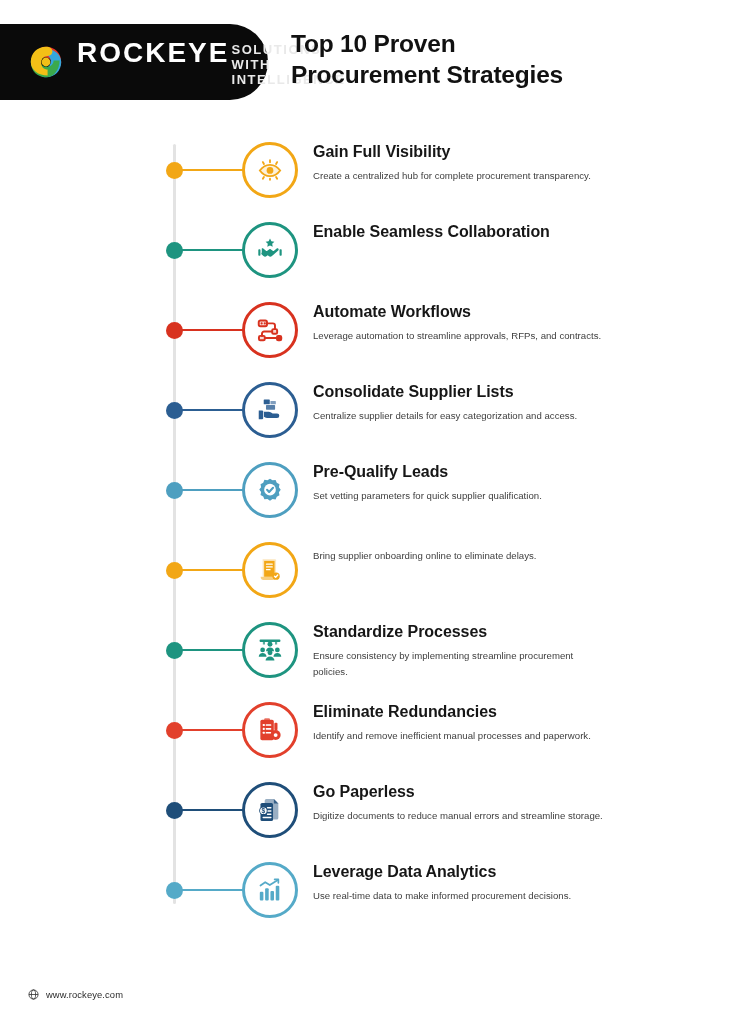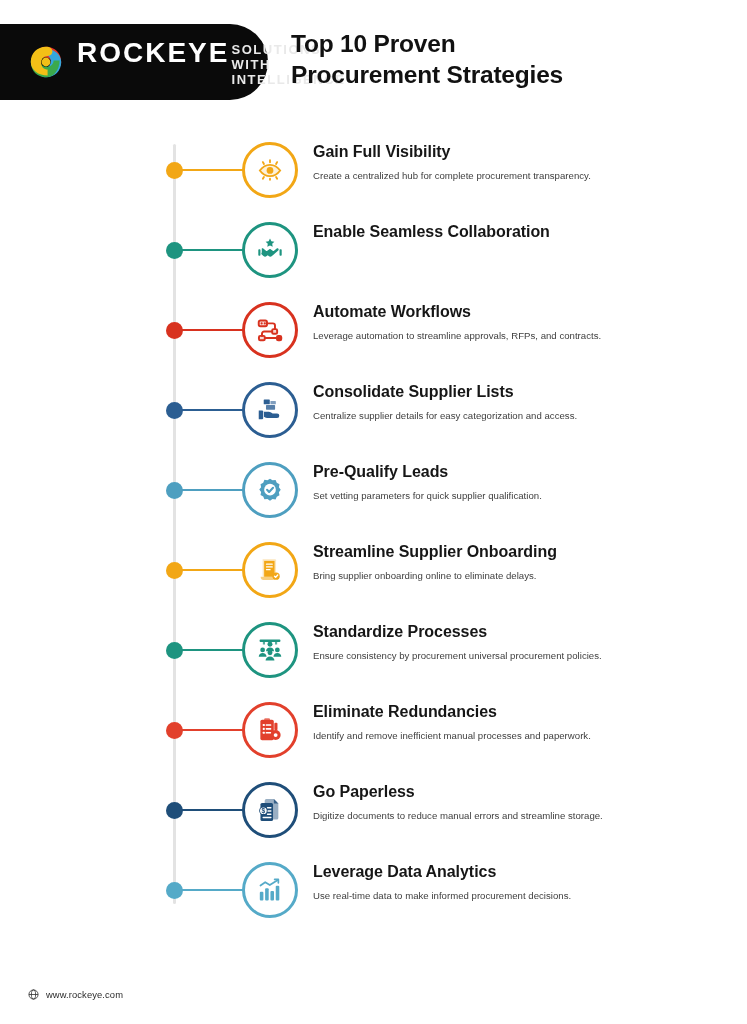--- a/index.html
+++ b/index.html
@@ -216,21 +216,20 @@
         <rect x="8.2" y="5.9" width="6.4" height="1.2" rx="0.5"></rect>
         <rect x="8.2" y="8.5" width="6.4" height="1.2" rx="0.5"></rect>
         <rect x="8.2" y="11.1" width="4.4" height="1.2" rx="0.5"></rect>
       </g>
       <path d="M3.4 18.2h13.8c0 1.9-1.2 3.1-3 3.1H6c-1.6 0-2.6-1.1-2.6-2.5z" fill-opacity="0.55"></path>
       <circle cx="17.6" cy="17.7" r="3.4"></circle>
       <path d="M16.2 17.7l1 1.1 1.9-2.1" fill="none" stroke="#ffffff" stroke-width="1.3" stroke-linecap="round" stroke-linejoin="round"></path>
     </svg>
         </span>
         <span class="copy">
-          <span class="head" style="display: block;">Streamline Supplier Onboarding</span>
           <span class="desc" style="display: block;">Bring supplier onboarding online to eliminate delays.</span>
         </span>
       </div>
       <div class="row">
         <span class="dot" style="background:#1E9480"></span>
         <span class="connector" style="background:#1E9480"></span>
         <span class="badge" style="border:3.6px solid #1E9480">
           <svg viewBox="0 0 24 24" fill="#1E9480">
       <rect x="2.4" y="2.3" width="19.2" height="2.2" rx="0.8"></rect>
       <path d="M5.4 4.5h2v2.4h-2zM16.6 4.5h2v2.4h-2z" fill-opacity="0.75"></path>
@@ -239,21 +238,21 @@
       <circle cx="5.2" cy="11.9" r="2.2"></circle>
       <path d="M1.6 18.2c0-2.1 1.6-3.5 3.6-3.5s3.6 1.4 3.6 3.5z"></path>
       <circle cx="18.8" cy="11.9" r="2.2"></circle>
       <path d="M15.2 18.2c0-2.1 1.6-3.5 3.6-3.5s3.6 1.4 3.6 3.5z"></path>
       <circle cx="12" cy="14.6" r="2.3"></circle>
       <path d="M7.9 21.8c0-2.3 1.8-3.9 4.1-3.9s4.1 1.6 4.1 3.9z"></path>
     </svg>
         </span>
         <span class="copy">
           <span class="head" style="display: block;">Standardize Processes</span>
-          <span class="desc" style="display: block;">Ensure consistency by procurement universal procurement policies.</span>
+          <span class="desc" style="display: block;">Ensure consistency by implementing streamline procurement policies.</span>
         </span>
       </div>
       <div class="row">
         <span class="dot" style="background:#E2402C"></span>
         <span class="connector" style="background:#E2402C"></span>
         <span class="badge" style="border:3.6px solid #E2402C">
           <svg viewBox="0 0 24 24" fill="#E2402C">
       <rect x="3.1" y="2.6" width="12.4" height="18.8" rx="1.6"></rect>
       <rect x="6.6" y="1.1" width="5.4" height="2.9" rx="1.1" fill-opacity="0.72"></rect>
       <g fill="#ffffff">

